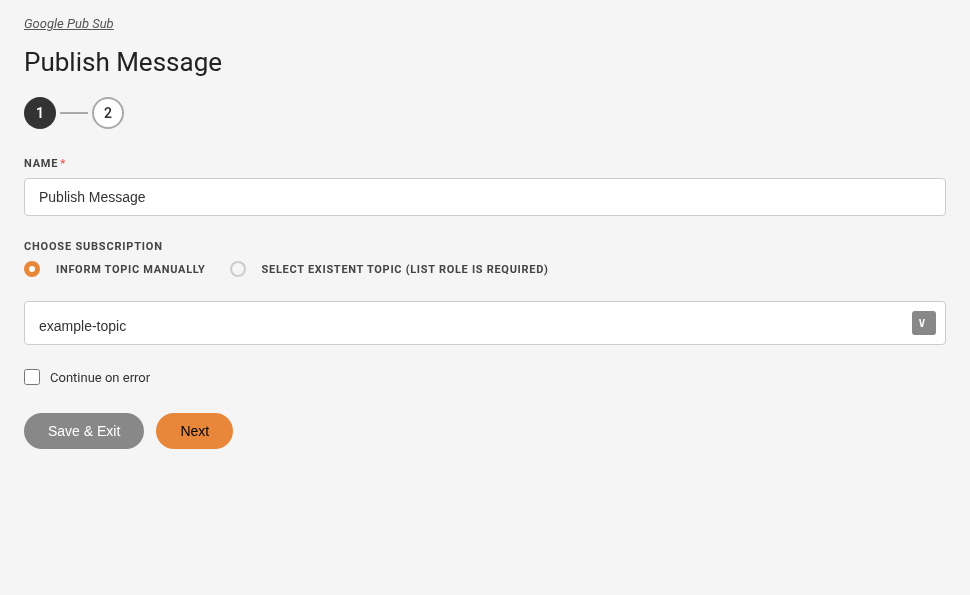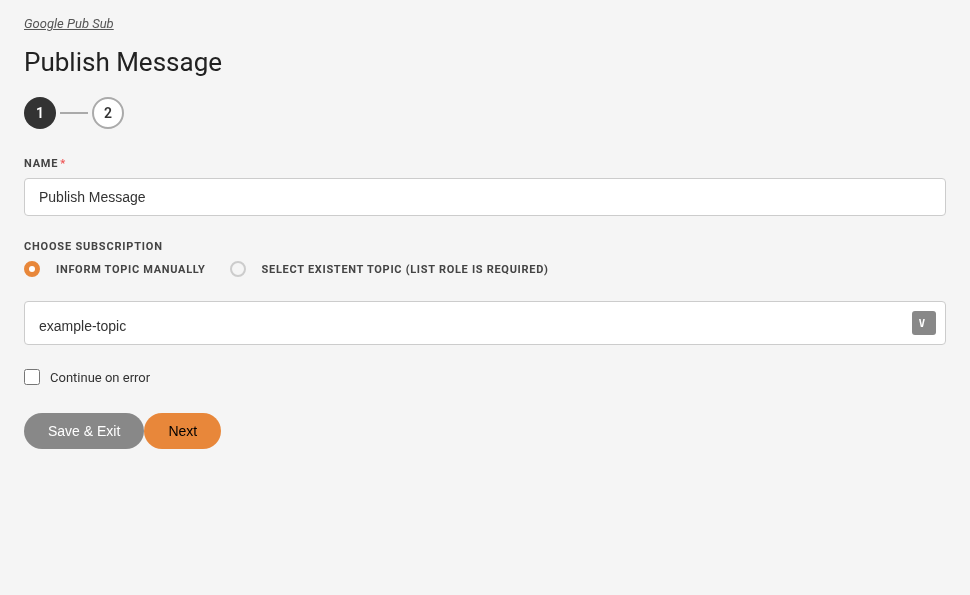--- a/index.html
+++ b/index.html
@@ -203,21 +203,21 @@
     }
 
     .checkbox-label {
       font-size: 13px;
       color: #333;
     }
 
     .button-row {
       display: flex;
       align-items: center;
-      gap: 0;
+      gap: 12px;
     }
 
     .btn {
       padding: 10px 24px;
       border-radius: 20px;
       font-size: 14px;
       font-weight: 500;
       cursor: pointer;
       border: none;
       outline: none;

